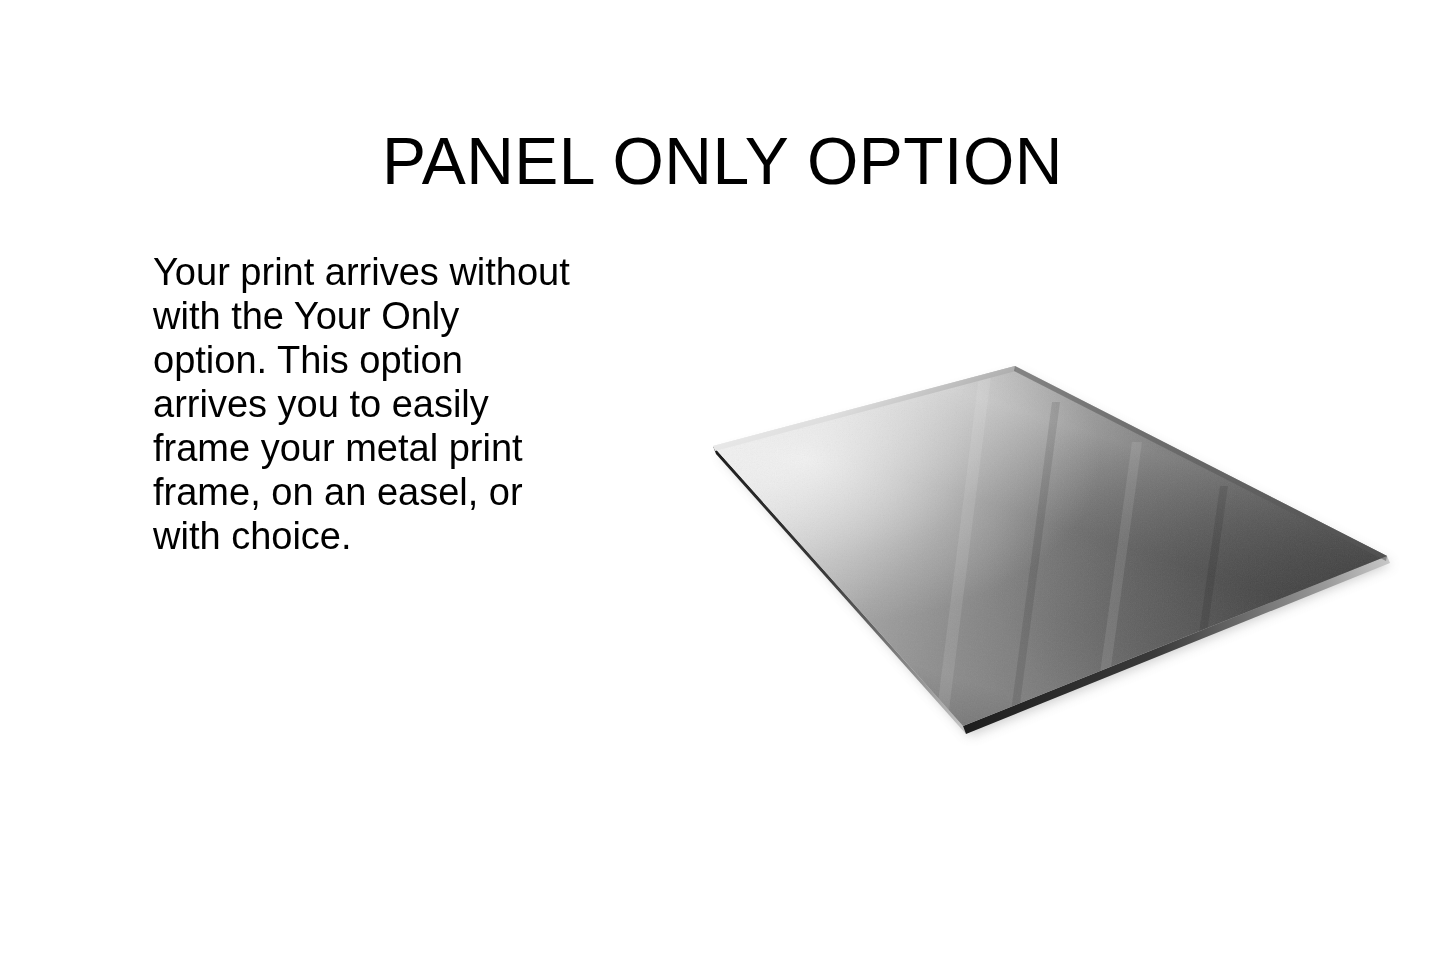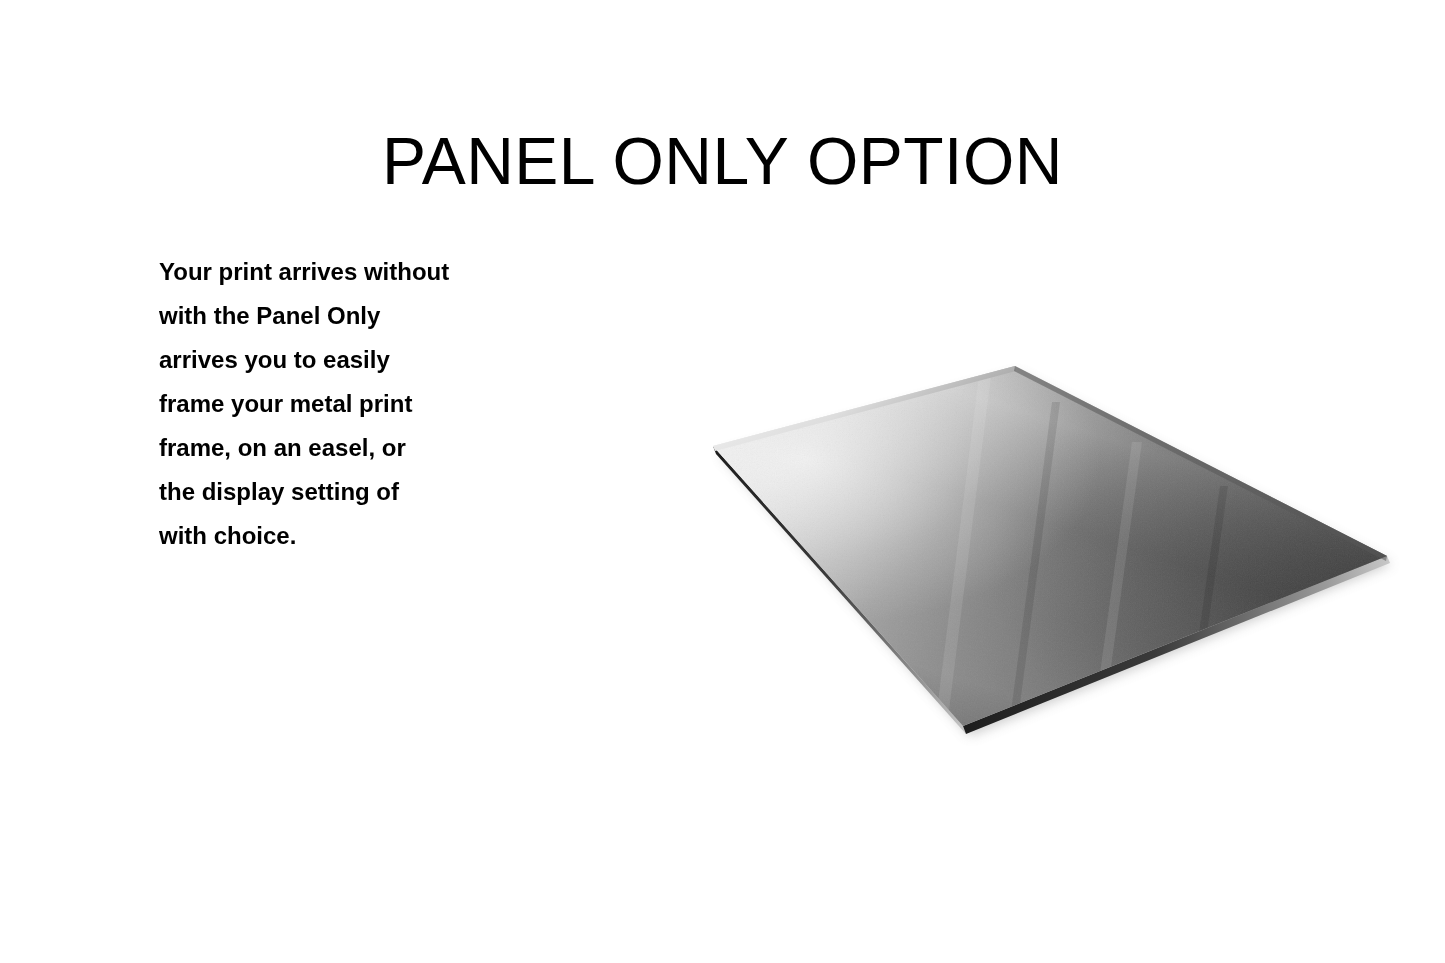--- a/index.html
+++ b/index.html
@@ -32,26 +32,26 @@
     line-height: 78px;
     font-weight: 400;
     color: #000000;
     letter-spacing: 0.5px;
     white-space: nowrap;
   }
 
   
   .body-copy {
     position: absolute;
-    left: 159px;
+    left: 153px;
     top: 250px;
     width: 430px;
-    font-size: 24px;
+    font-size: 38px;
     line-height: 44px;
-    font-weight: 700;
+    font-weight: 400;
     color: #000000;
   }
   .body-copy .copy-line {
     display: block;
     white-space: nowrap;
   }
 
   
   .panel-figure {
     position: absolute;
@@ -68,25 +68,25 @@
 </style>
 </head>
 <body>
 
 <div class="slide">
 
   <h1 class="slide-title">PANEL ONLY OPTION</h1>
 
   <div class="body-copy">
     <span class="copy-line">Your print arrives without</span>
-    <span class="copy-line">with the Panel Only</span>
+    <span class="copy-line">with the Your Only</span>
+    <span class="copy-line">option. This option</span>
     <span class="copy-line">arrives you to easily</span>
     <span class="copy-line">frame your metal print</span>
     <span class="copy-line">frame, on an easel, or</span>
-    <span class="copy-line">the display setting of</span>
     <span class="copy-line">with choice.</span>
   </div>
 
   <figure class="panel-figure">
     <svg viewBox="0 0 740 420" xmlns="http://www.w3.org/2000/svg">
       <defs>
 
         <linearGradient id="faceGrad" x1="0.04" y1="0.18" x2="0.97" y2="0.74">
           <stop offset="0.00" stop-color="#ededed"></stop>
           <stop offset="0.10" stop-color="#dcdcdc"></stop>

